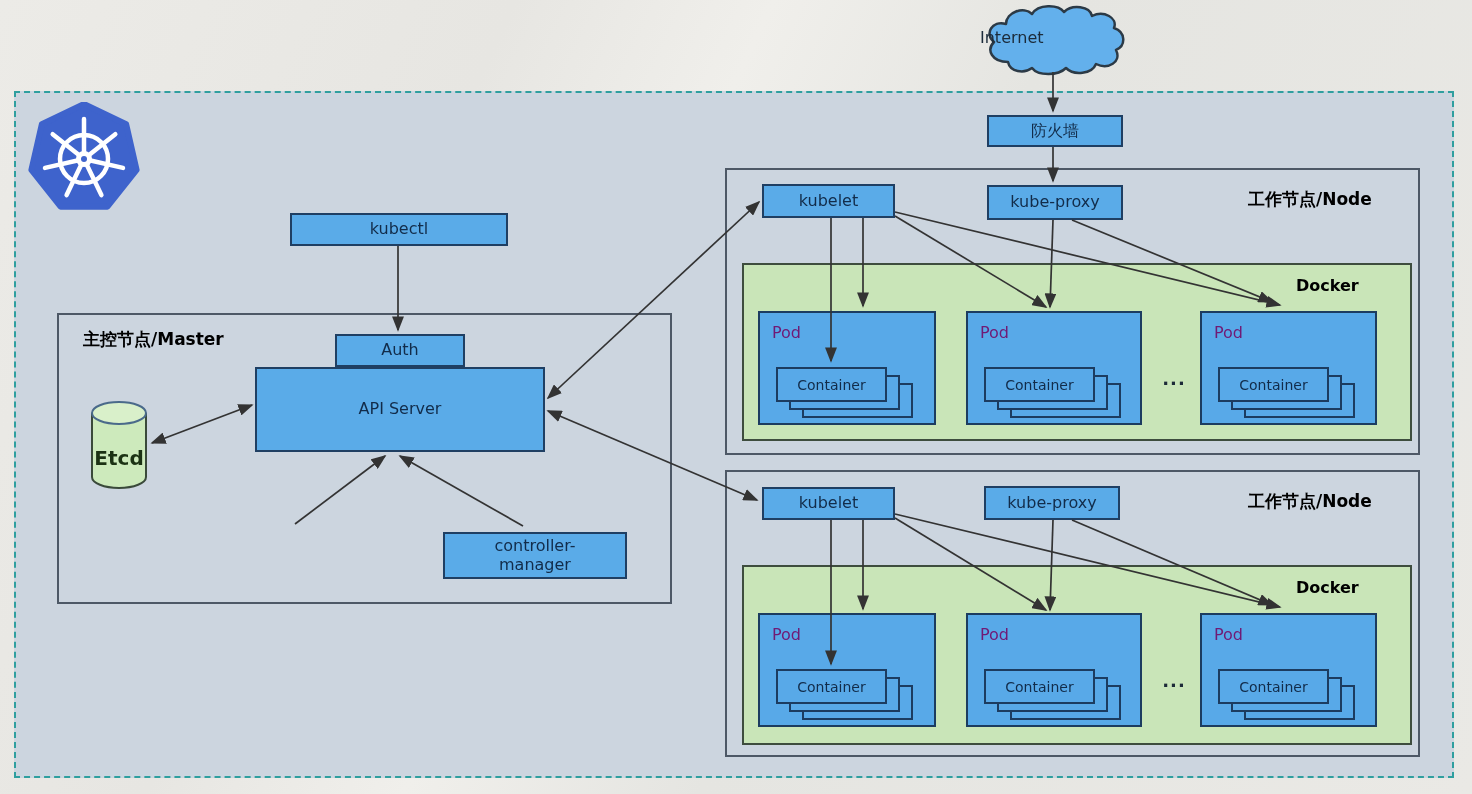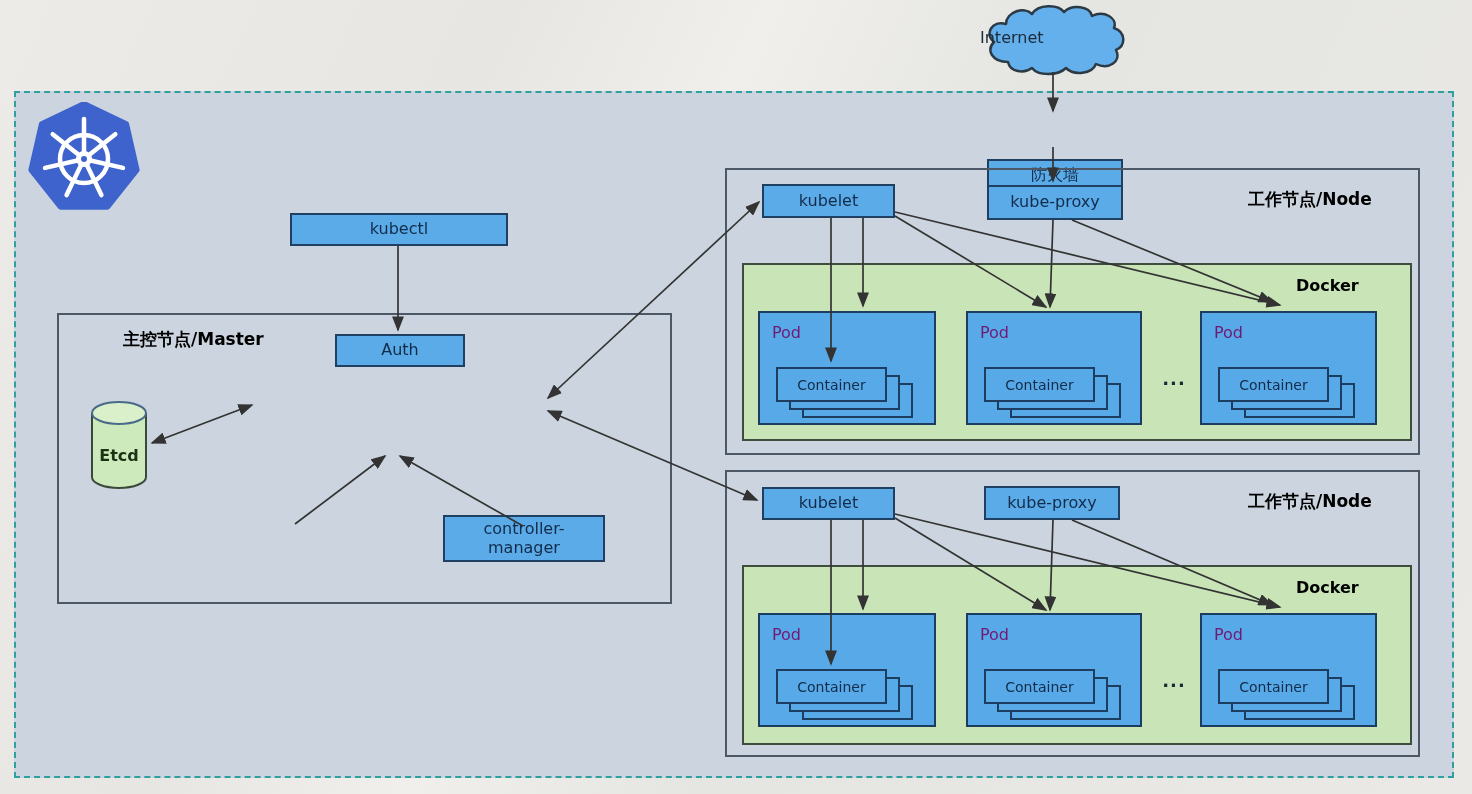--- a/index.html
+++ b/index.html
@@ -35,21 +35,21 @@
     box-sizing:border-box;display:flex;align-items:center;justify-content:center;
     font-size:14px;color:#122c4a;
   }
   .cbox.b1{left:13px;top:8px;}
   .cbox.b2{left:26px;top:16px;}
   .cbox.front{left:0;top:0;}
   .ellipsis{font-weight:bold;font-size:18px;color:#1c2a38;letter-spacing:1px;}
   
   #etcd-label{
     position:absolute;left:0;width:100%;top:46px;text-align:center;
-    font-weight:bold;font-size:16px;color:#1c3214;
+    font-weight:bold;font-size:20px;color:#1c3214;
   }
   
   #cloud-label{
     position:absolute;left:0;top:24px;width:100%;text-align:left;
     font-size:16px;color:#1b2b3a;
   }
   .two-line{white-space:pre-line;}
   svg{display:block;}
   #arrows{pointer-events:none;}
 </style>
@@ -78,46 +78,49 @@
     </svg>
   </div>
 
   <div class="abs" style="left:980px;top:4px;width:150px;height:72px;">
     <svg width="150" height="72" viewBox="0 0 150 72">
       <path d="M 28,58 C 12,58 6,46 14,38 C 4,30 12,16 26,20 C 26,8 44,2 52,10 C 58,0 78,0 84,8 C 92,0 110,2 112,12 C 124,6 138,14 134,24 C 146,28 146,42 136,46 C 142,58 128,66 116,60 C 112,70 94,72 86,64 C 78,72 58,72 52,64 C 44,70 30,68 28,58 Z" fill="#63b0ec" stroke="#2c3a46" stroke-width="2.5" stroke-linejoin="round"></path>
     </svg>
     <div id="cloud-label">Internet</div>
   </div>
 
-  <div class="abs box" style="left:987px;top:115px;width:136px;height:32px;margin-top:44px;">
+  <div class="abs box" style="left:987px;top:115px;width:136px;height:32px;">
     <span>防火墙</span>
   </div>
 
   <div class="abs region" style="left:57px;top:313px;width:615px;height:291px;"></div>
-  <div class="abs region-title" style="left:83px;top:328px;margin-left:40px;">主控节点/Master</div>
+  <div class="abs region-title" style="left:83px;top:328px;">主控节点/Master</div>
 
   <div class="abs box" style="left:290px;top:213px;width:218px;height:33px;">
     <span>kubectl</span>
   </div>
 
   <div class="abs box" style="left:335px;top:334px;width:130px;height:33px;">
     <span>Auth</span>
   </div>
 
+  <div class="abs box" style="left:255px;top:367px;width:290px;height:85px;">
+    <span>API Server</span>
+  </div>
 
   <div class="abs" style="left:89px;top:400px;width:60px;height:92px;">
     <svg width="60" height="92" viewBox="0 0 60 92">
       <path d="M3,13 v64 a27,11 0 0 0 54,0 v-64" fill="#cdeabc" stroke="#3a4a3a" stroke-width="2"></path>
       <ellipse cx="30" cy="13" rx="27" ry="11" fill="#d9f0ca" stroke="#4a6a8a" stroke-width="2"></ellipse>
     </svg>
     <div id="etcd-label">Etcd</div>
   </div>
 
 
-  <div class="abs box two-line" style="left:443px;top:515px;width:162px;height:47px;align-items:center;">
+  <div class="abs box two-line" style="left:443px;top:532px;width:184px;height:47px;align-items:center;">
     <span class="two-line">controller-
 manager</span>
   </div>
 
   <div class="abs region" style="left:725px;top:168px;width:695px;height:287px;"></div>
   <div class="abs region-title" style="left:1248px;top:188px;">工作节点/Node</div>
 
   <div class="abs box" style="left:762px;top:184px;width:133px;height:34px;">
     <span>kubelet</span>
   </div>

